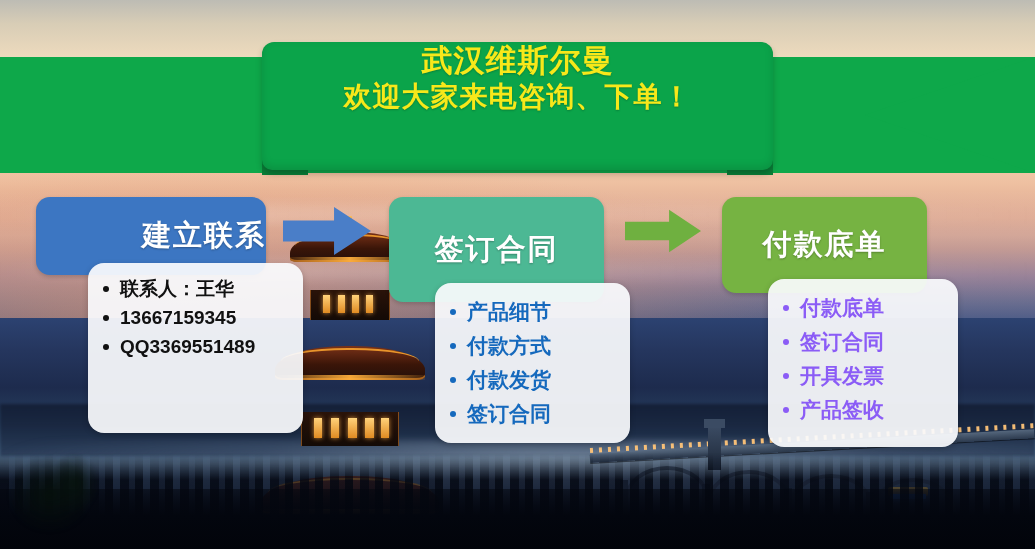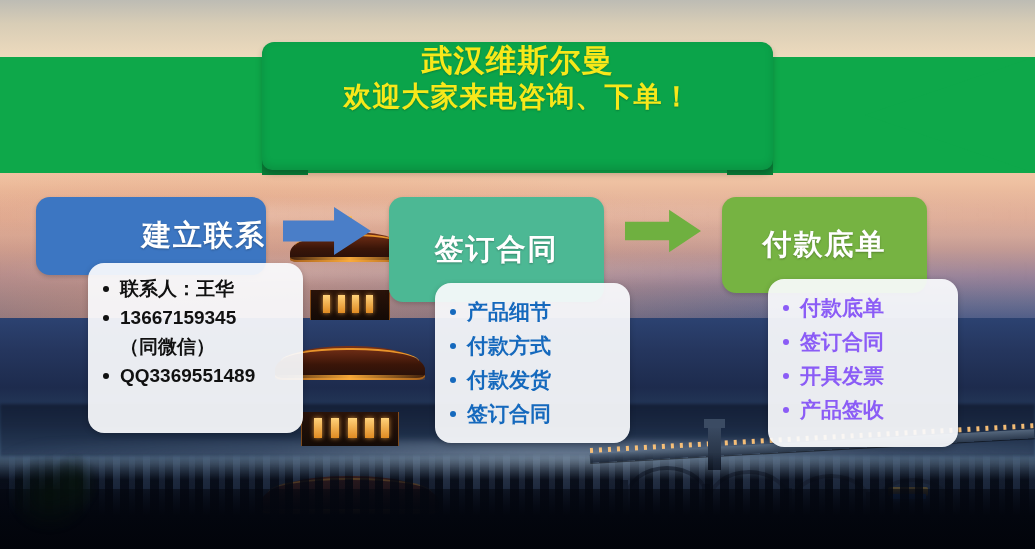--- a/index.html
+++ b/index.html
@@ -337,21 +337,20 @@
   </div>
 
   <div class="card" id="card1" style="left:36px;top:197px;width:280px;height:250px;">
     <div class="card-head">
       <span>建立联系</span>
     </div>
     <div class="card-body">
       <ul>
         <li>联系人：王华</li>
         <li>13667159345</li>
-        <li class="nobullet">（同微信）</li>
         <li>QQ3369551489</li>
       </ul>
     </div>
   </div>
 
   <div class="arrow" id="arrow1">
       <i></i>
     </div>
 
   <div class="card" id="card2" style="left:389px;top:197px;width:255px;height:255px;">

